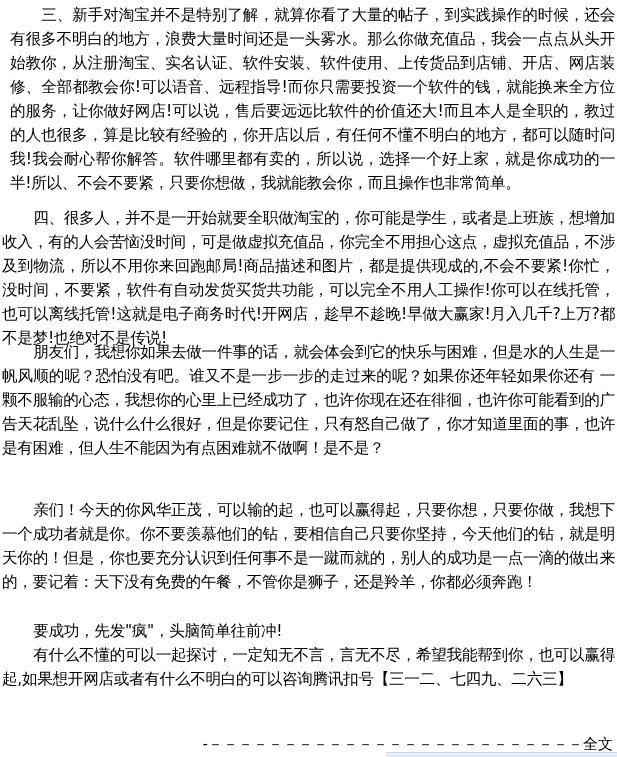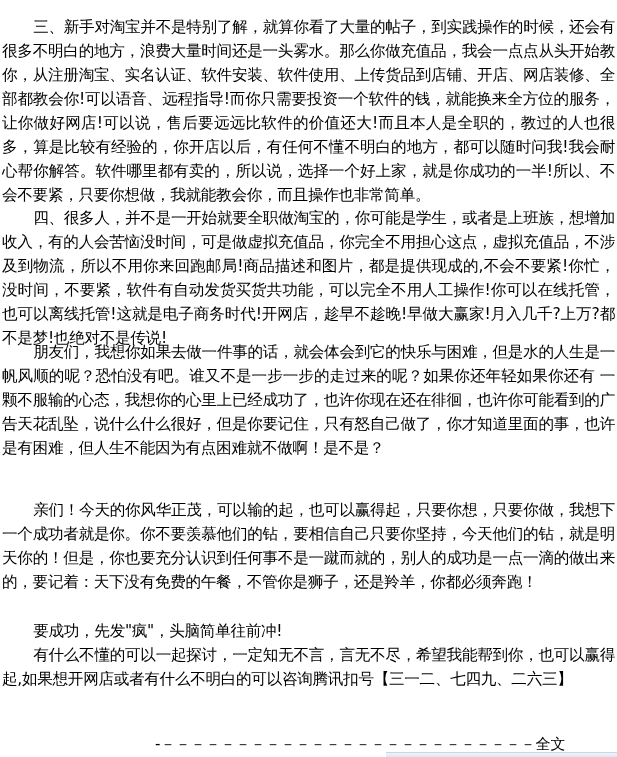--- a/index.html
+++ b/index.html
@@ -6,30 +6,30 @@
   body {
     width: 617px; height: 757px; overflow: hidden; position: relative;
     font-family: "DejaVu Sans", sans-serif; color: #000;
   }
   .doc { position: absolute; left: 2px; top: 0; width: 613px; }
   .para {
     font-size: 15.6px; line-height: 24px; margin: 0;
     text-indent: 2em; text-align: justify; letter-spacing: -0.3px;
     word-break: break-all;
   }
-  .p1 { position: absolute; top: 15px; }
+  .p1 { position: absolute; top: 3px; margin-left: 8px; }
   .p2 { position: absolute; top: 206px; }
   .p3 { position: absolute; top: 340px; }
   .p4 { position: absolute; top: 498px; }
   .p5 { position: absolute; top: 619px; }
   .p6 { position: absolute; top: 643px; }
   .footer-line {
     position: absolute; top: 734px; left: 155px; width: 458px;
     font-size: 15px; line-height: 20px; white-space: nowrap; overflow: hidden;
-    text-align: left;
+    text-align: right;
   }
   .footer-strip {
     position: absolute; left: 386px; top: 752px; width: 231px; height: 5px;
     background: linear-gradient(#eef3f9, #d9e4f1);
     border-top: 1px solid #c8d6e8;
   }
 </style>
 </head>
 <body>
 

